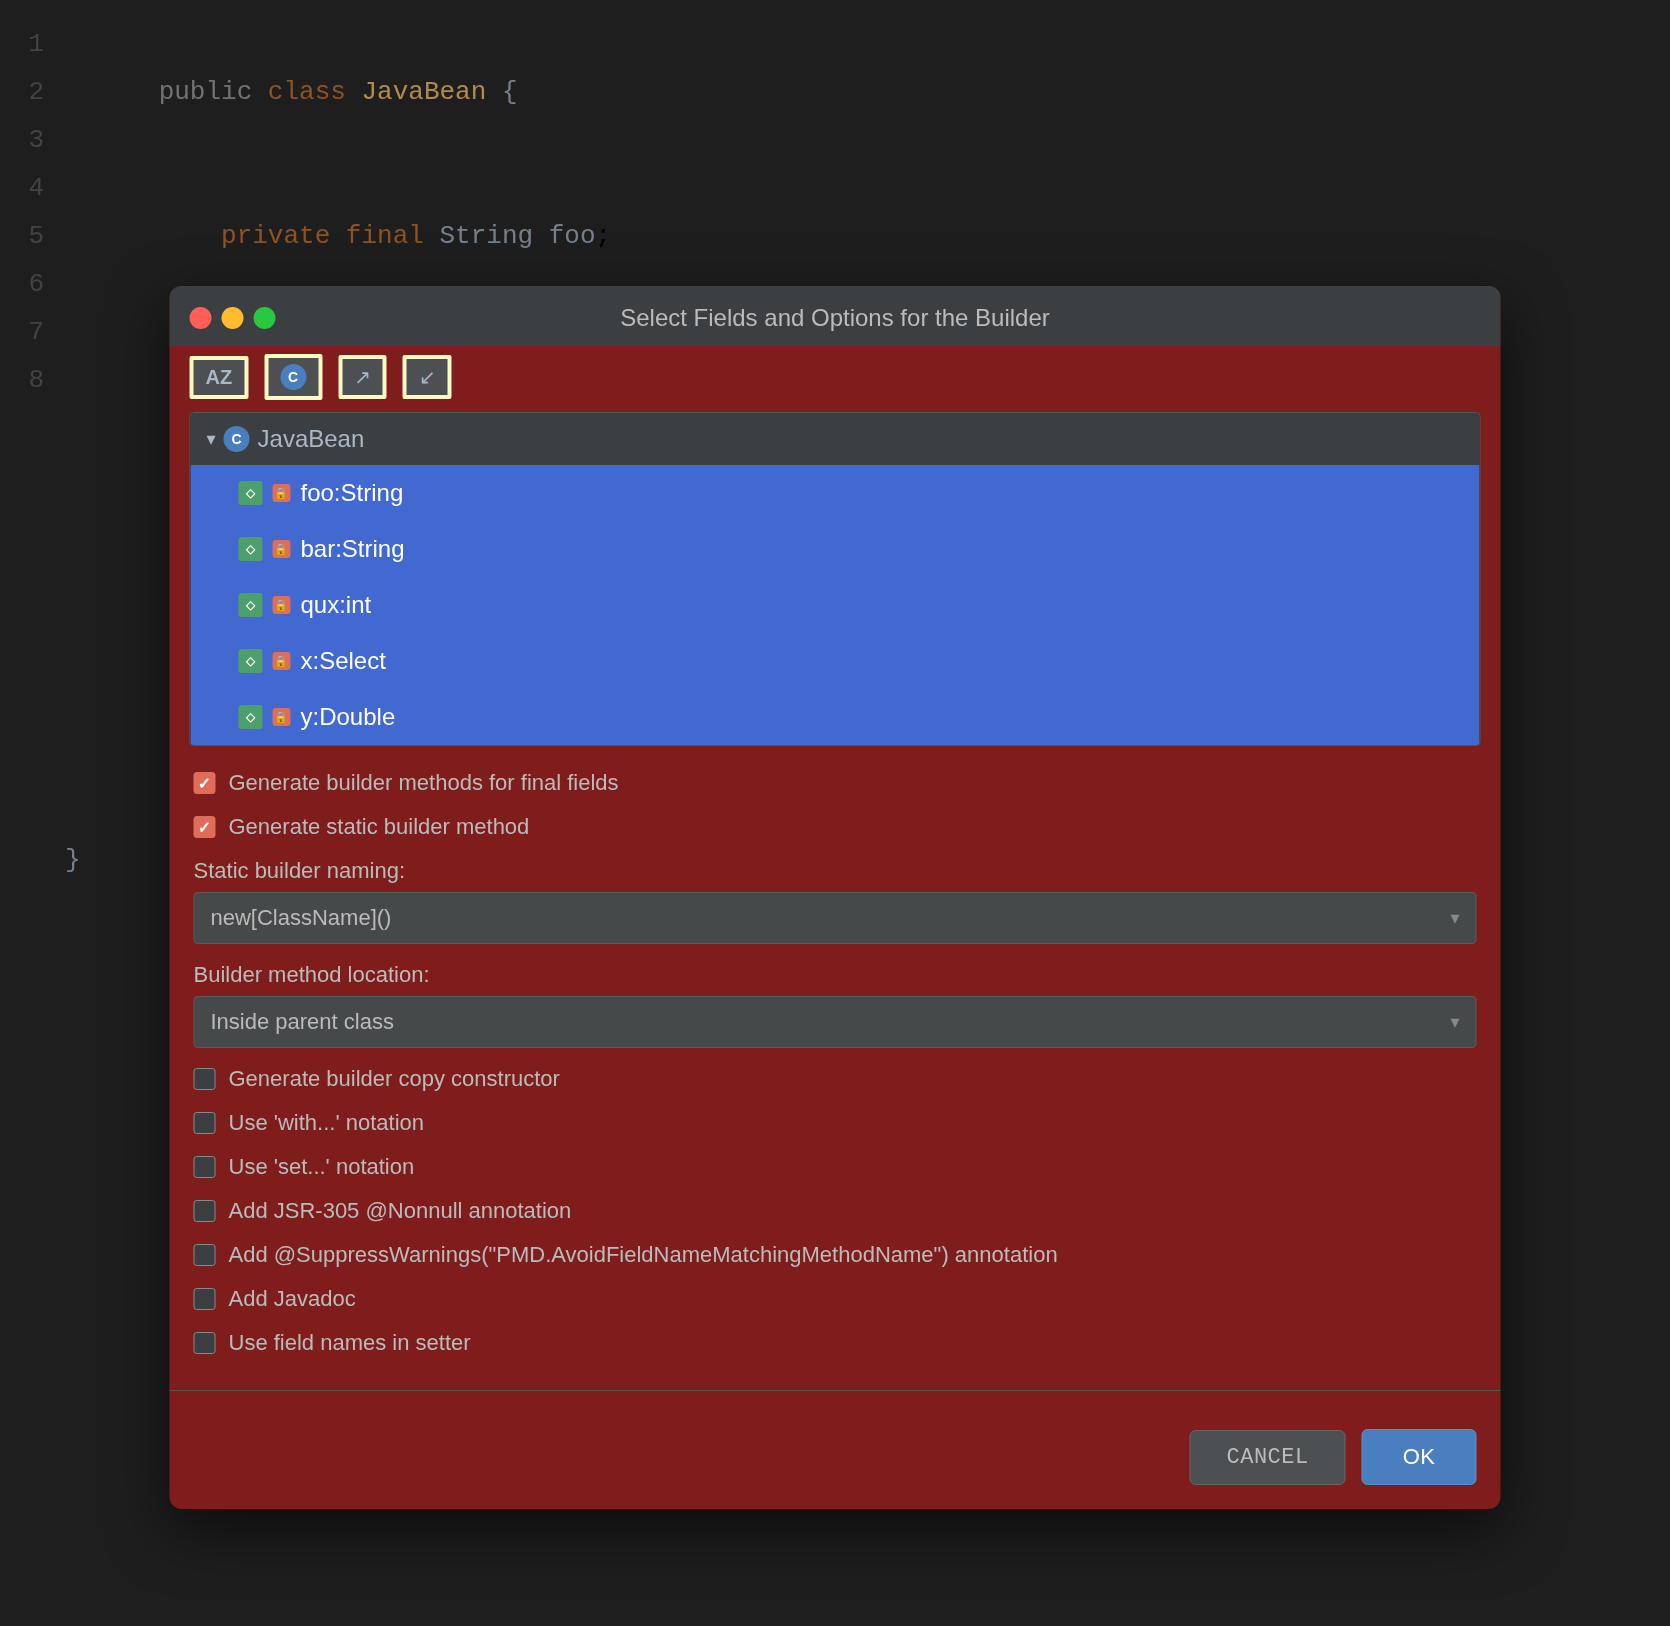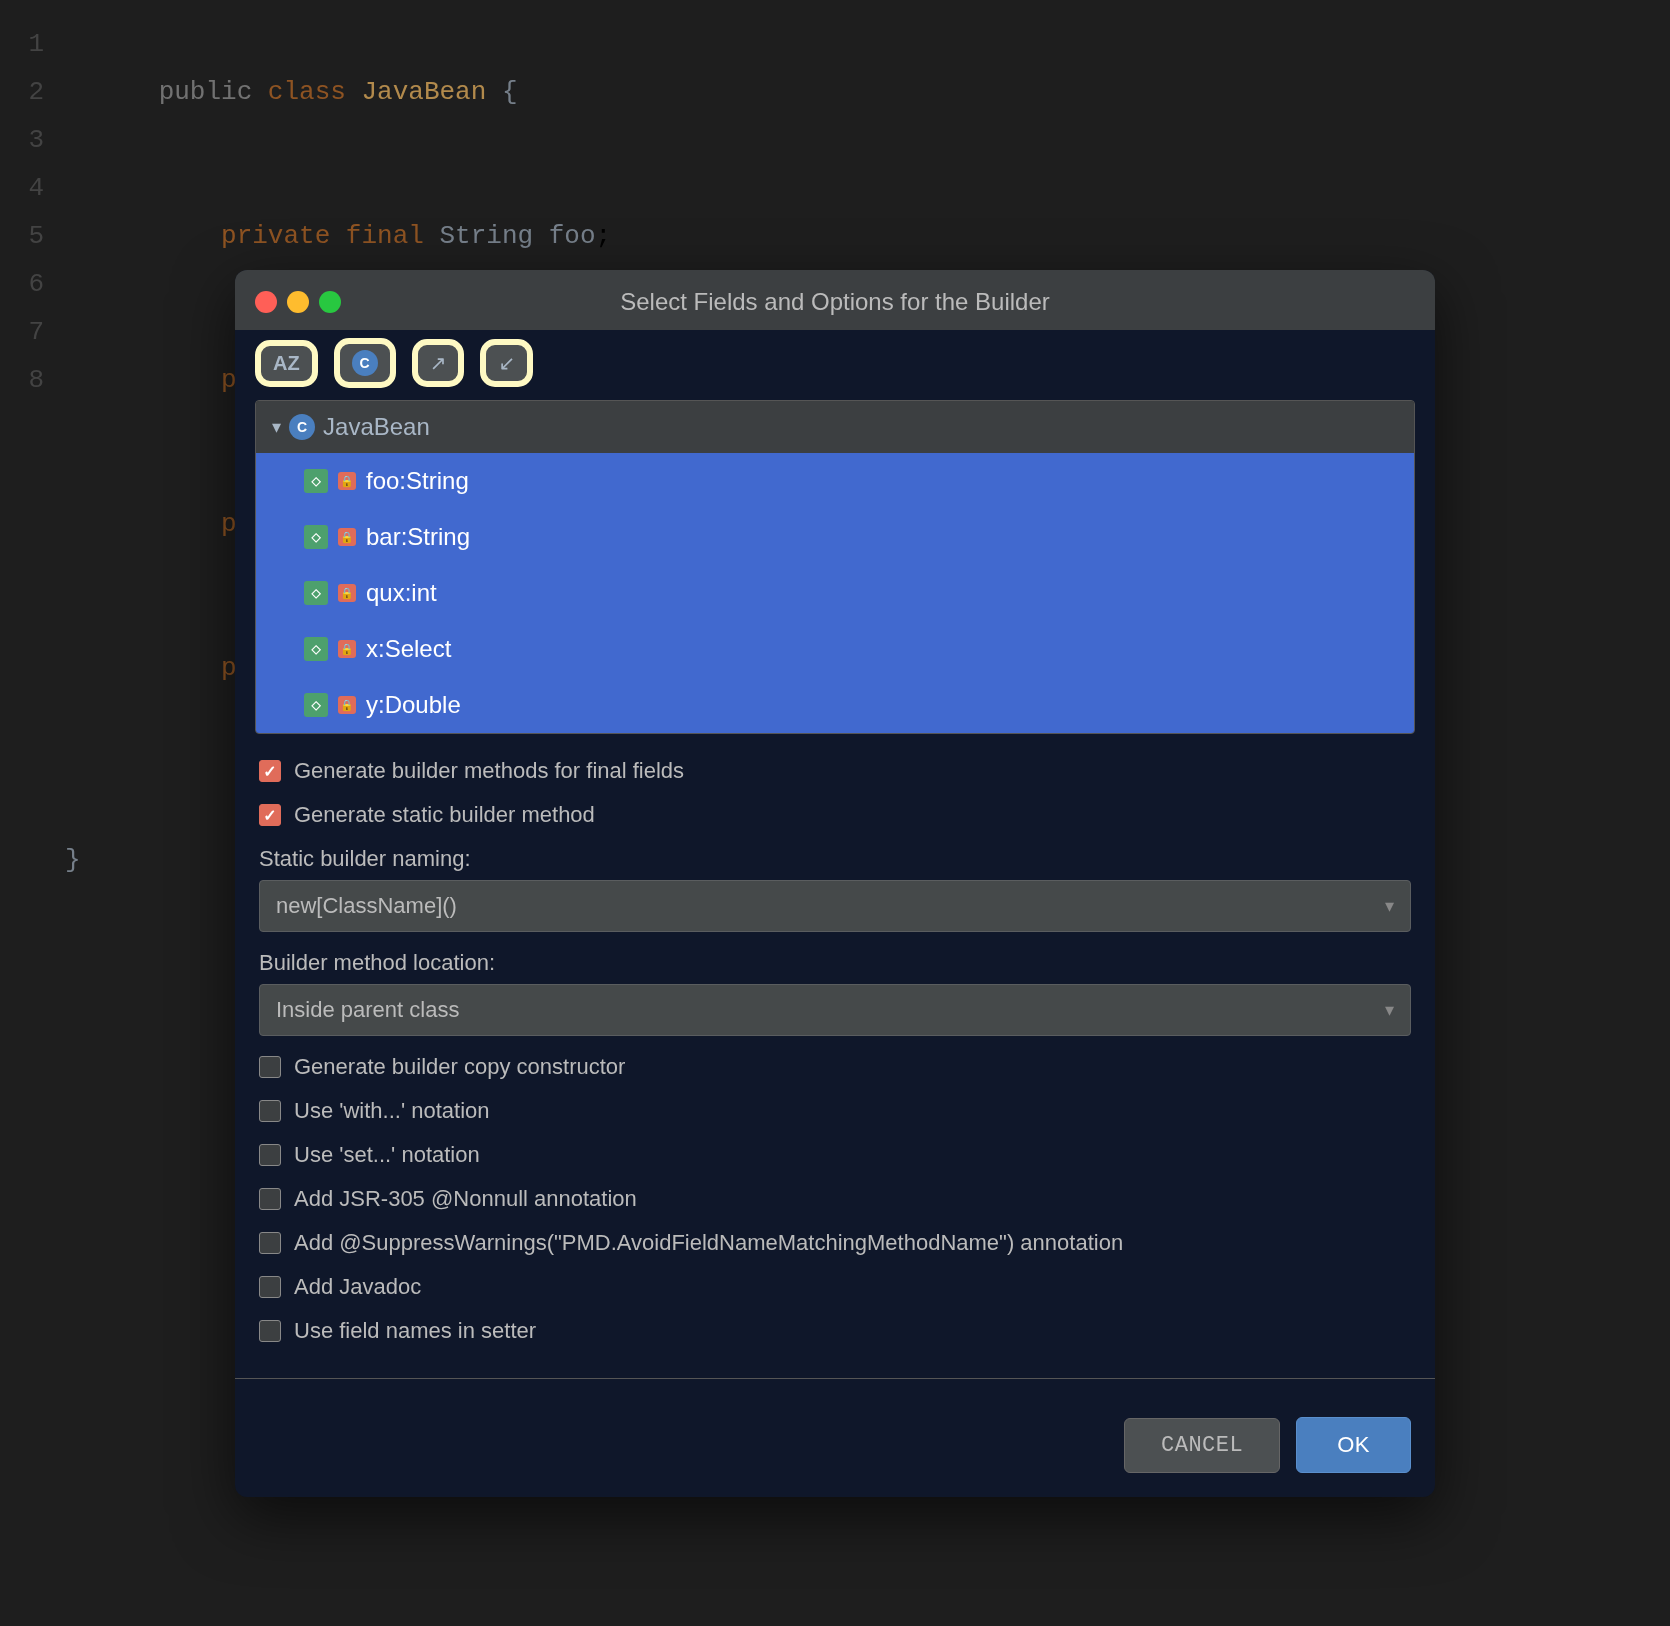--- a/index.html
+++ b/index.html
@@ -99,25 +99,25 @@
     .modal-overlay {
       position: absolute;
       top: 0; left: 0;
       width: 100%; height: 100%;
       background: rgba(0,0,0,0.3);
     }
 
     
     .dialog {
       position: absolute;
-      top: 270px;
+      top: 286px;
       left: 50%;
       transform: translateX(-50%);
-      width: 1200px;
-      background: #0f172a;
+      width: 1331px;
+      background: #7f1d1d;
       border-radius: 12px;
       box-shadow: 0 20px 60px rgba(0,0,0,0.6);
       overflow: hidden;
     }
 
     
     .dialog-titlebar {
       background: #3c3f41;
       padding: 18px 24px 14px;
       display: flex;
@@ -147,22 +147,22 @@
     
     .dialog-toolbar {
       padding: 8px 20px 12px;
       display: flex;
       align-items: center;
       gap: 16px;
     }
 
     .toolbar-btn {
       background: #4c5052;
-      border: 6px solid #fef9c3;
-      border-radius: 15px;
+      border: 4px solid #fef9c3;
+      border-radius: 2px;
       color: #a9b7c6;
       font-size: 18px;
       padding: 6px 12px;
       cursor: pointer;
       display: flex;
       align-items: center;
       justify-content: center;
     }
 
     .toolbar-btn.az {

